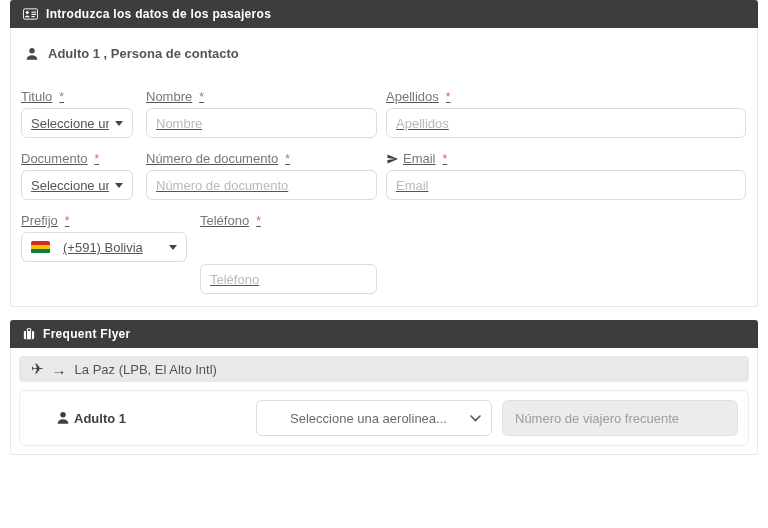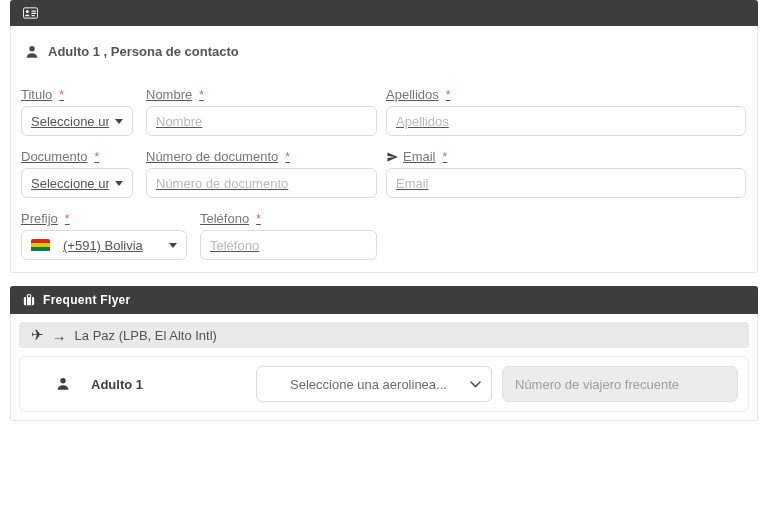--- a/index.html
+++ b/index.html
@@ -42,39 +42,39 @@
   input::placeholder { color: #b9b9b9; opacity: 1; }
   .select { justify-content: space-between; cursor: pointer; gap: 6px; }
   .select .sel-text { white-space: nowrap; overflow: hidden; }
   .caret { width: 0; height: 0; border-left: 4px solid transparent;
     border-right: 4px solid transparent; border-top: 5px solid #444; flex: 0 0 auto; }
 
   .w-titulo { width: 112px; margin-right: 13px; }
   .w-nombre { width: 231px; margin-right: 9px; }
   .w-apellidos { width: 360px; }
   .w-prefijo { width: 166px; margin-right: 13px; }
-  .w-telefono { width: 177px; }
+  .w-telefono { width: 177px; gap: 32px; }
 
   .flag { width: 19px; height: 13px; border-radius: 2px; overflow: hidden;
     display: inline-flex; flex-direction: column; margin-right: 7px; flex: 0 0 auto; }
   .flag div { flex: 1; }
   .flag .f-red { background: #d52b1e; } .flag .f-yellow { background: #f4c400; }
   .flag .f-green { background: #0b7d3e; }
 
   
   .ff-body { padding: 8px; }
   .route-bar { background: #e9e9e9; border-radius: 4px; padding: 4px 12px;
     font-size: 13px; color: #555; display: flex; align-items: center; gap: 8px;
     min-height: 25px; }
   .route-arrow { font-weight: 700; font-size: 15px; color: #3f3f3f; }
   .plane-glyph { font-size: 15px; color: #3f3f3f; }
 
   .ff-card { border: 1px solid #ececec; border-radius: 6px; margin-top: 8px;
     padding: 9px 10px; display: flex; align-items: center; }
-  .ff-pax { display: flex; align-items: center; gap: 21px; font-size: 13px;
+  .ff-pax { display: flex; align-items: center; gap: 4px; font-size: 13px;
     font-weight: 700; color: #3f3f3f; margin-left: 26px; }
   .ff-select { width: 236px; height: 36px; border: 1px solid #dcdcdc;
     border-radius: 6px; display: flex; align-items: center; font-size: 13px;
     color: #6b6b6b; margin-left: auto; padding: 0 10px; cursor: pointer; }
   .ff-select .sel-text { flex: 1; text-align: center; }
   .ff-input { width: 236px; height: 36px; margin-left: 10px; background: #ececec;
     border: 1px solid #e0e0e0; border-radius: 6px; font-size: 13px; padding: 0 12px;
     color: #555; outline: none; }
   .ff-input::placeholder { color: #9d9d9d; opacity: 1; }
 
@@ -92,20 +92,21 @@
       <span class="icon-svg">
         <svg width="15" height="12" viewBox="0 0 16 12">
             <rect x="0.5" y="0.5" width="15" height="11" rx="1.5" fill="none" stroke="#fff"></rect>
             <circle cx="4.5" cy="4.5" r="1.6" fill="#fff"></circle>
             <path d="M2 9.5 a2.5 2 0 0 1 5 0 z" fill="#fff"></path>
             <rect x="9" y="3.4" width="5" height="1.2" fill="#fff"></rect>
             <rect x="9" y="5.8" width="5" height="1.2" fill="#fff"></rect>
             <rect x="9" y="8.2" width="3.5" height="1.2" fill="#fff"></rect>
           </svg>
       </span>
+      <span>Introduzca los datos de los pasajeros</span>
     </div>
     <div class="panel-body pax-body">
 
       <div class="subheader">
         <span class="icon-svg">
           <svg width="14" height="14" viewBox="0 0 16 16">
               <circle cx="8" cy="4.2" r="3.1" fill="#4a4a4a"></circle>
               <path d="M1.8 14.5 a6.2 5.2 0 0 1 12.4 0 z" fill="#4a4a4a"></path>
             </svg>
         </span>

